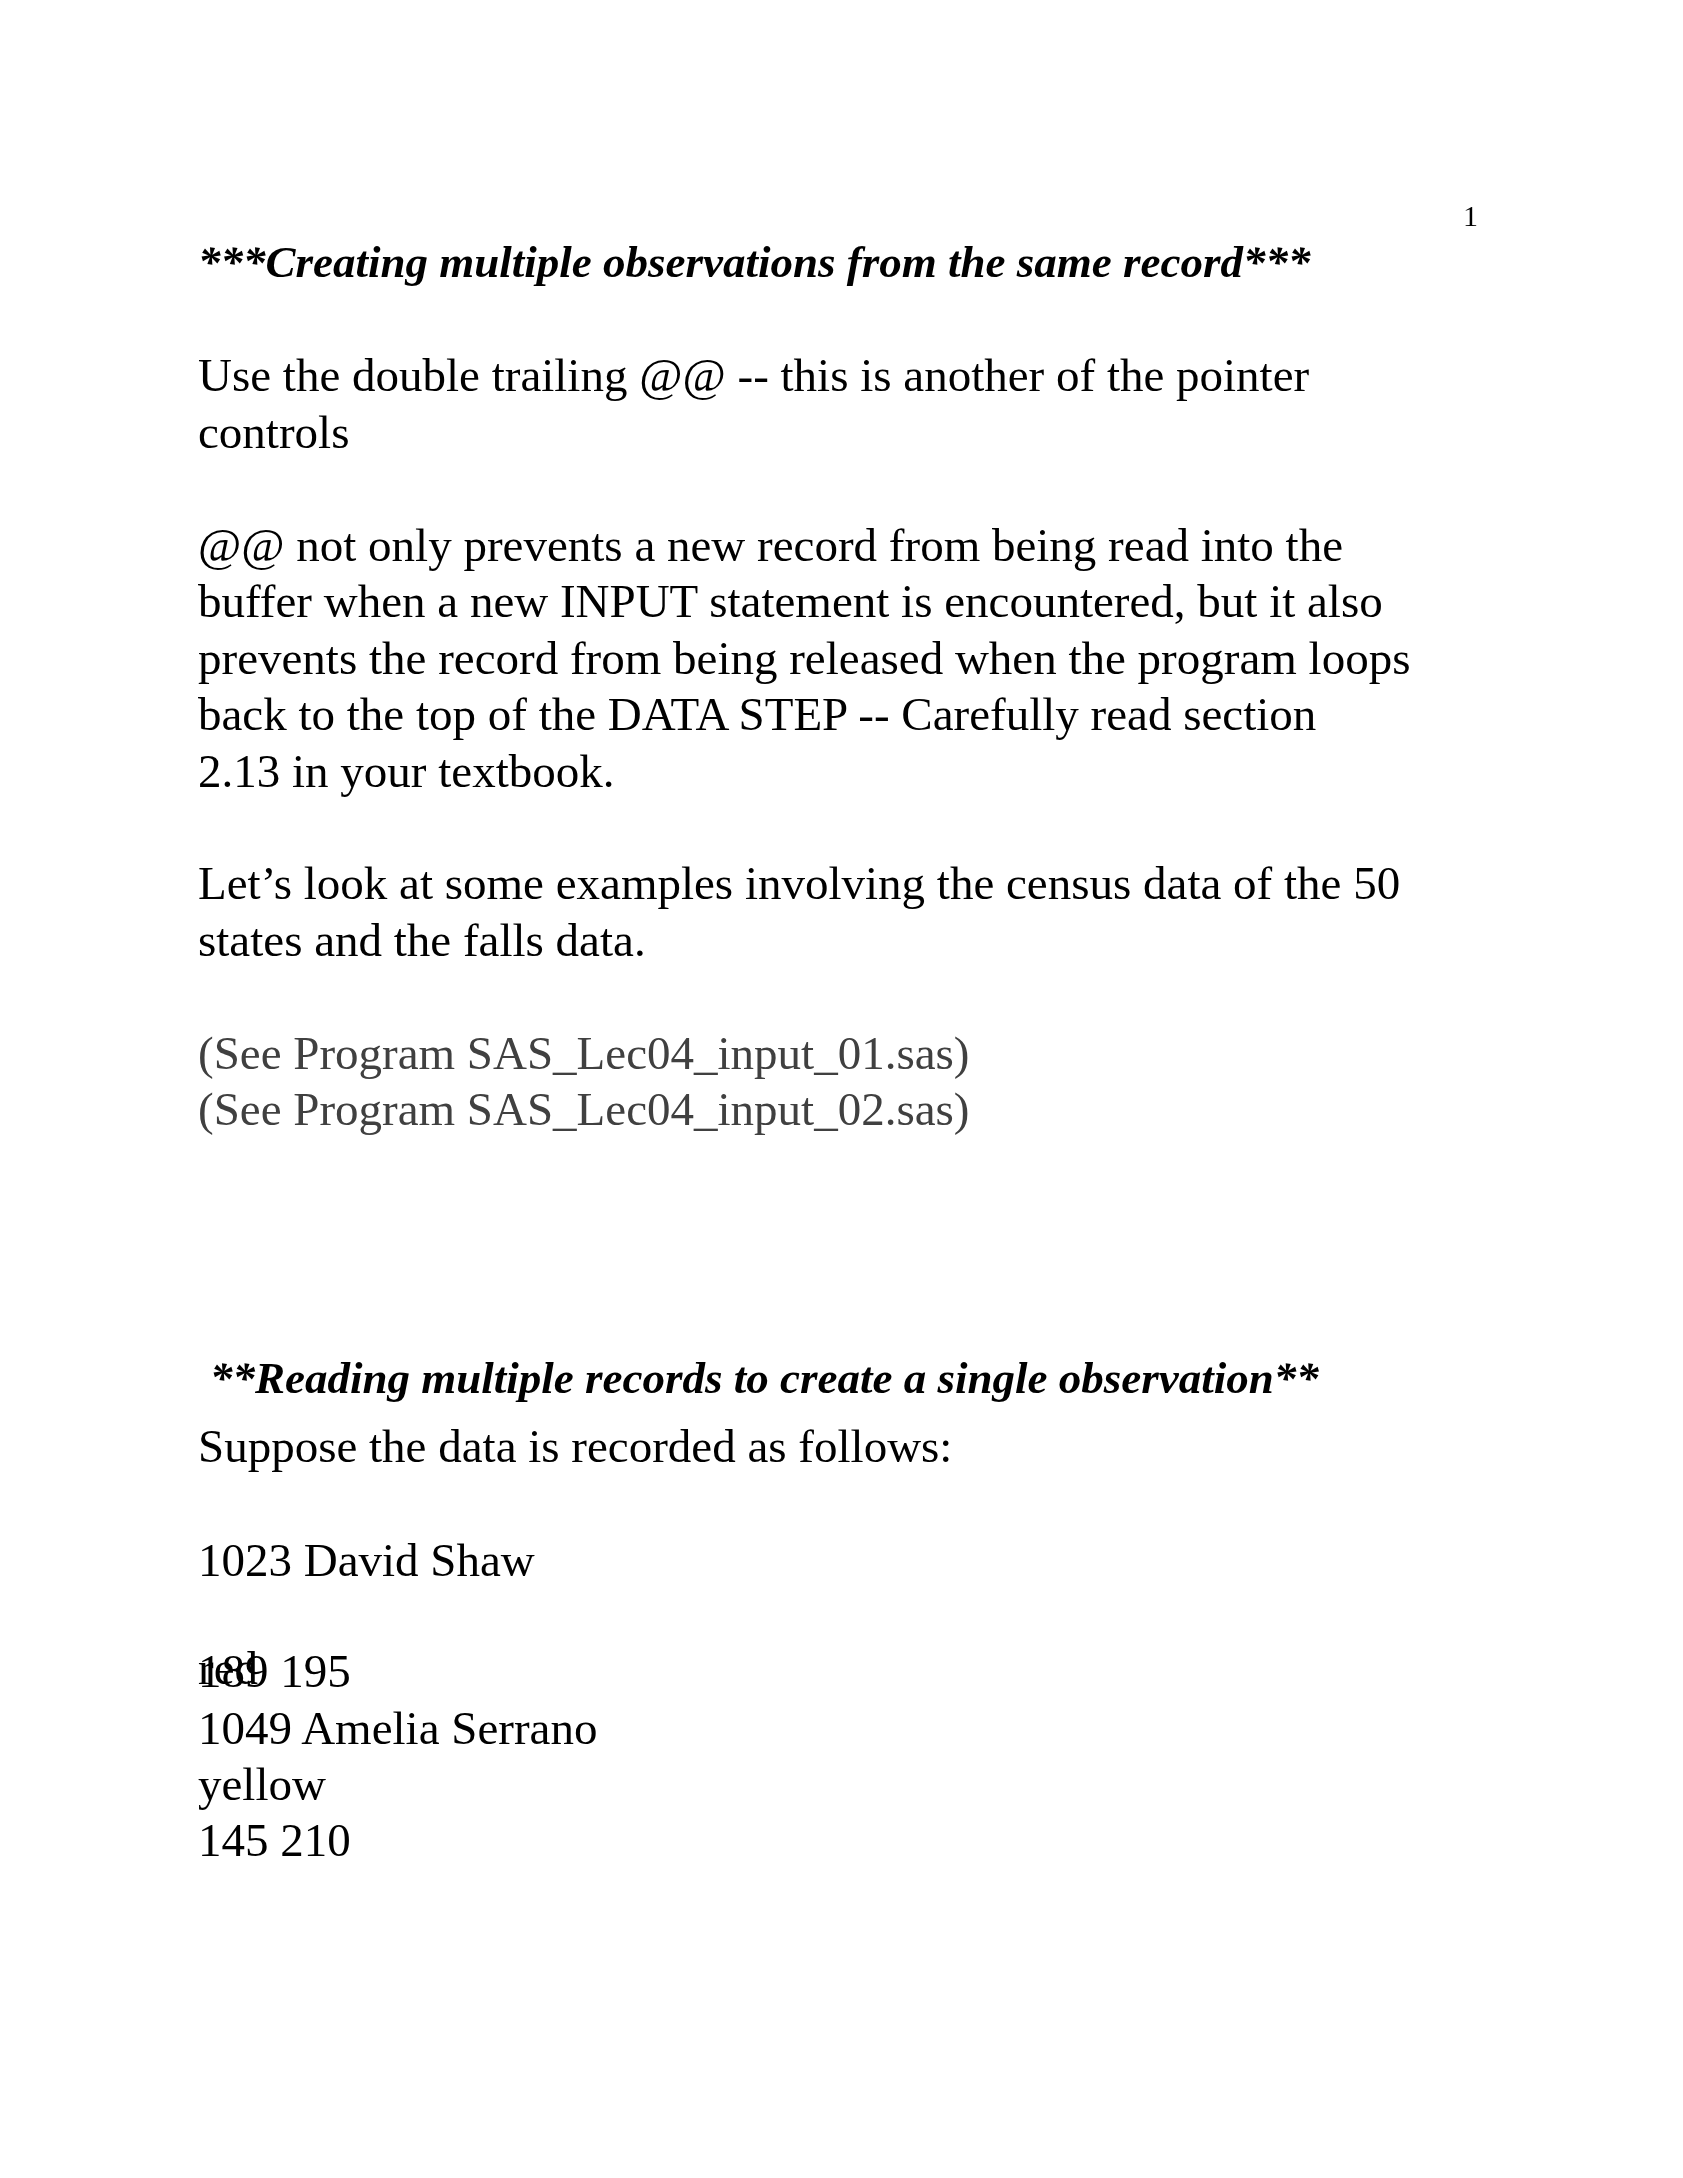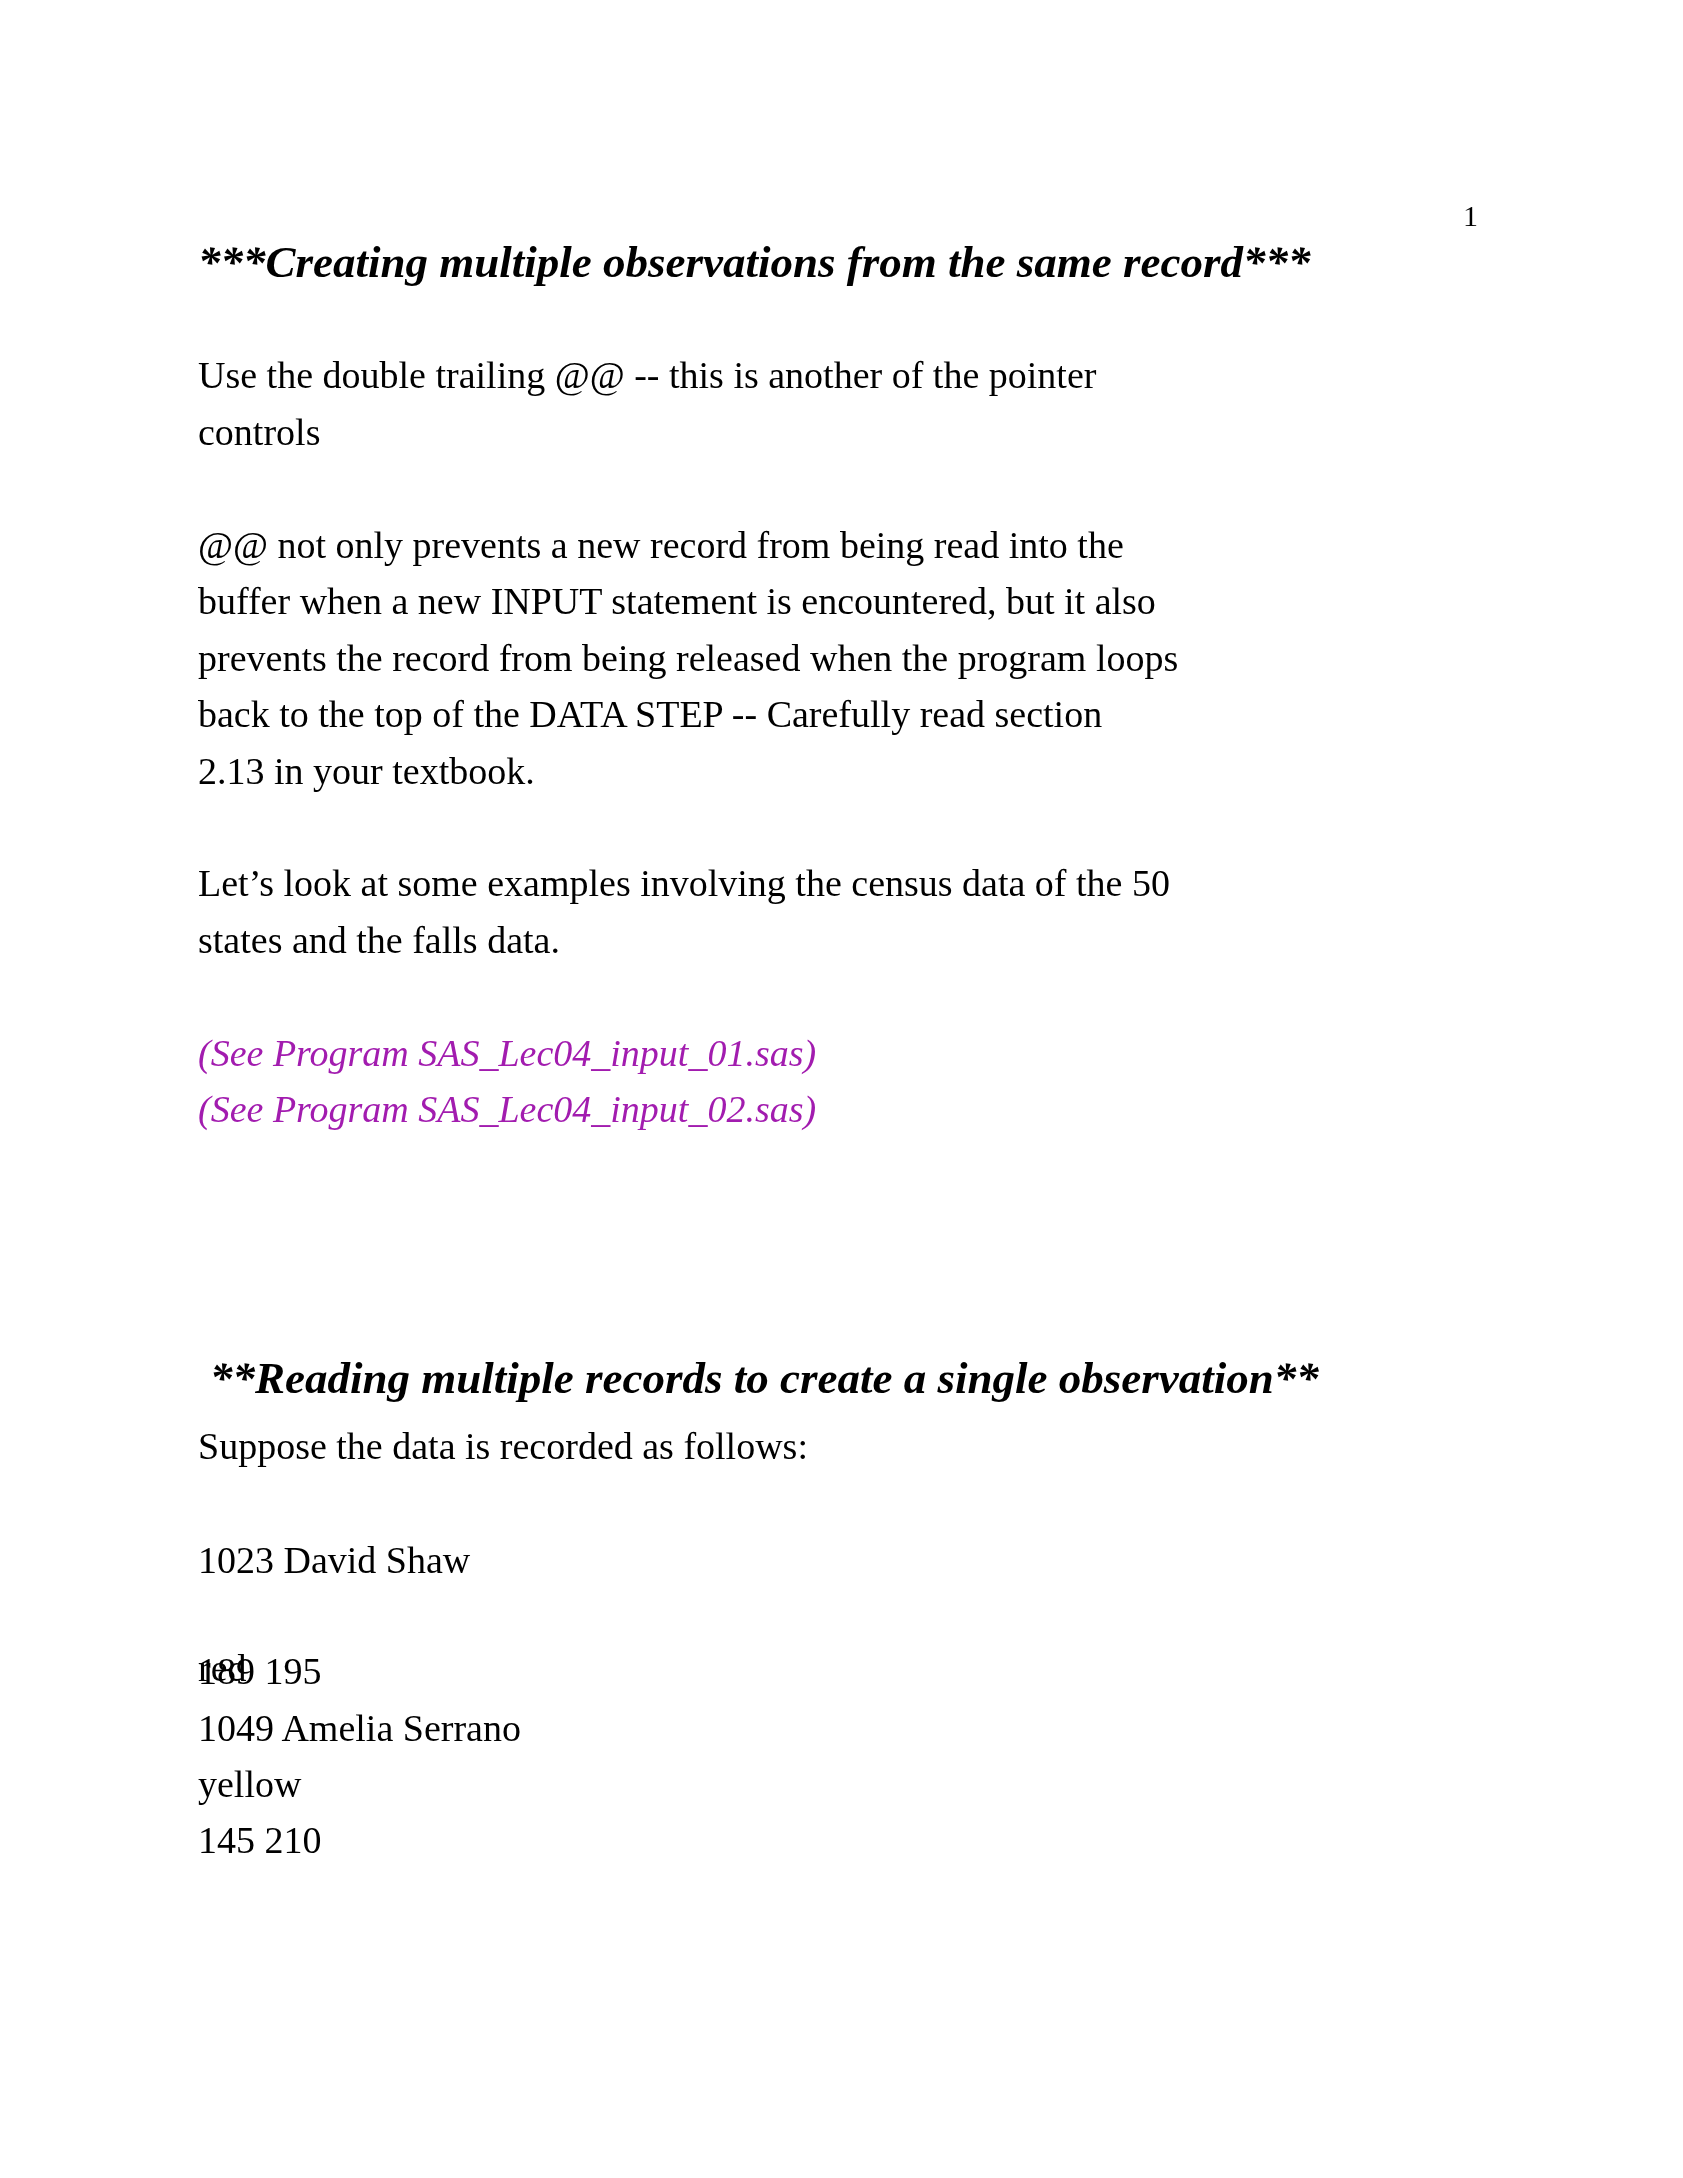--- a/index.html
+++ b/index.html
@@ -1,20 +1,20 @@
 <!DOCTYPE html>
 <html><head>
 <meta charset="utf-8">
 <style>
   html, body { margin: 0; padding: 0; background: #ffffff; }
   body { width: 1683px; height: 2178px; position: relative; overflow: hidden;
          font-family: "Liberation Serif", "DejaVu Serif", serif; color: #000; }
-  .line { position: absolute; left: 198px; white-space: nowrap; font-size: 38px; line-height: 56px; }
+  .line { position: absolute; left: 198px; white-space: nowrap; font-size: 47px; line-height: 56px; }
   .h { font-weight: bold; font-size: 45px; font-style: italic; }
-  .red { color: #a21caf; font-style: italic; }
+  .red { color: #404040; }
   .pagenum { position: absolute; left: 1463px; top: 198px; font-size: 30px; line-height: 36px; }
 </style>
 </head>
 <body>
 
 <div>
   <div class="pagenum">1</div>
 
   <div class="line h" style="top:234px">***Creating multiple observations from the same record***</div>
 

